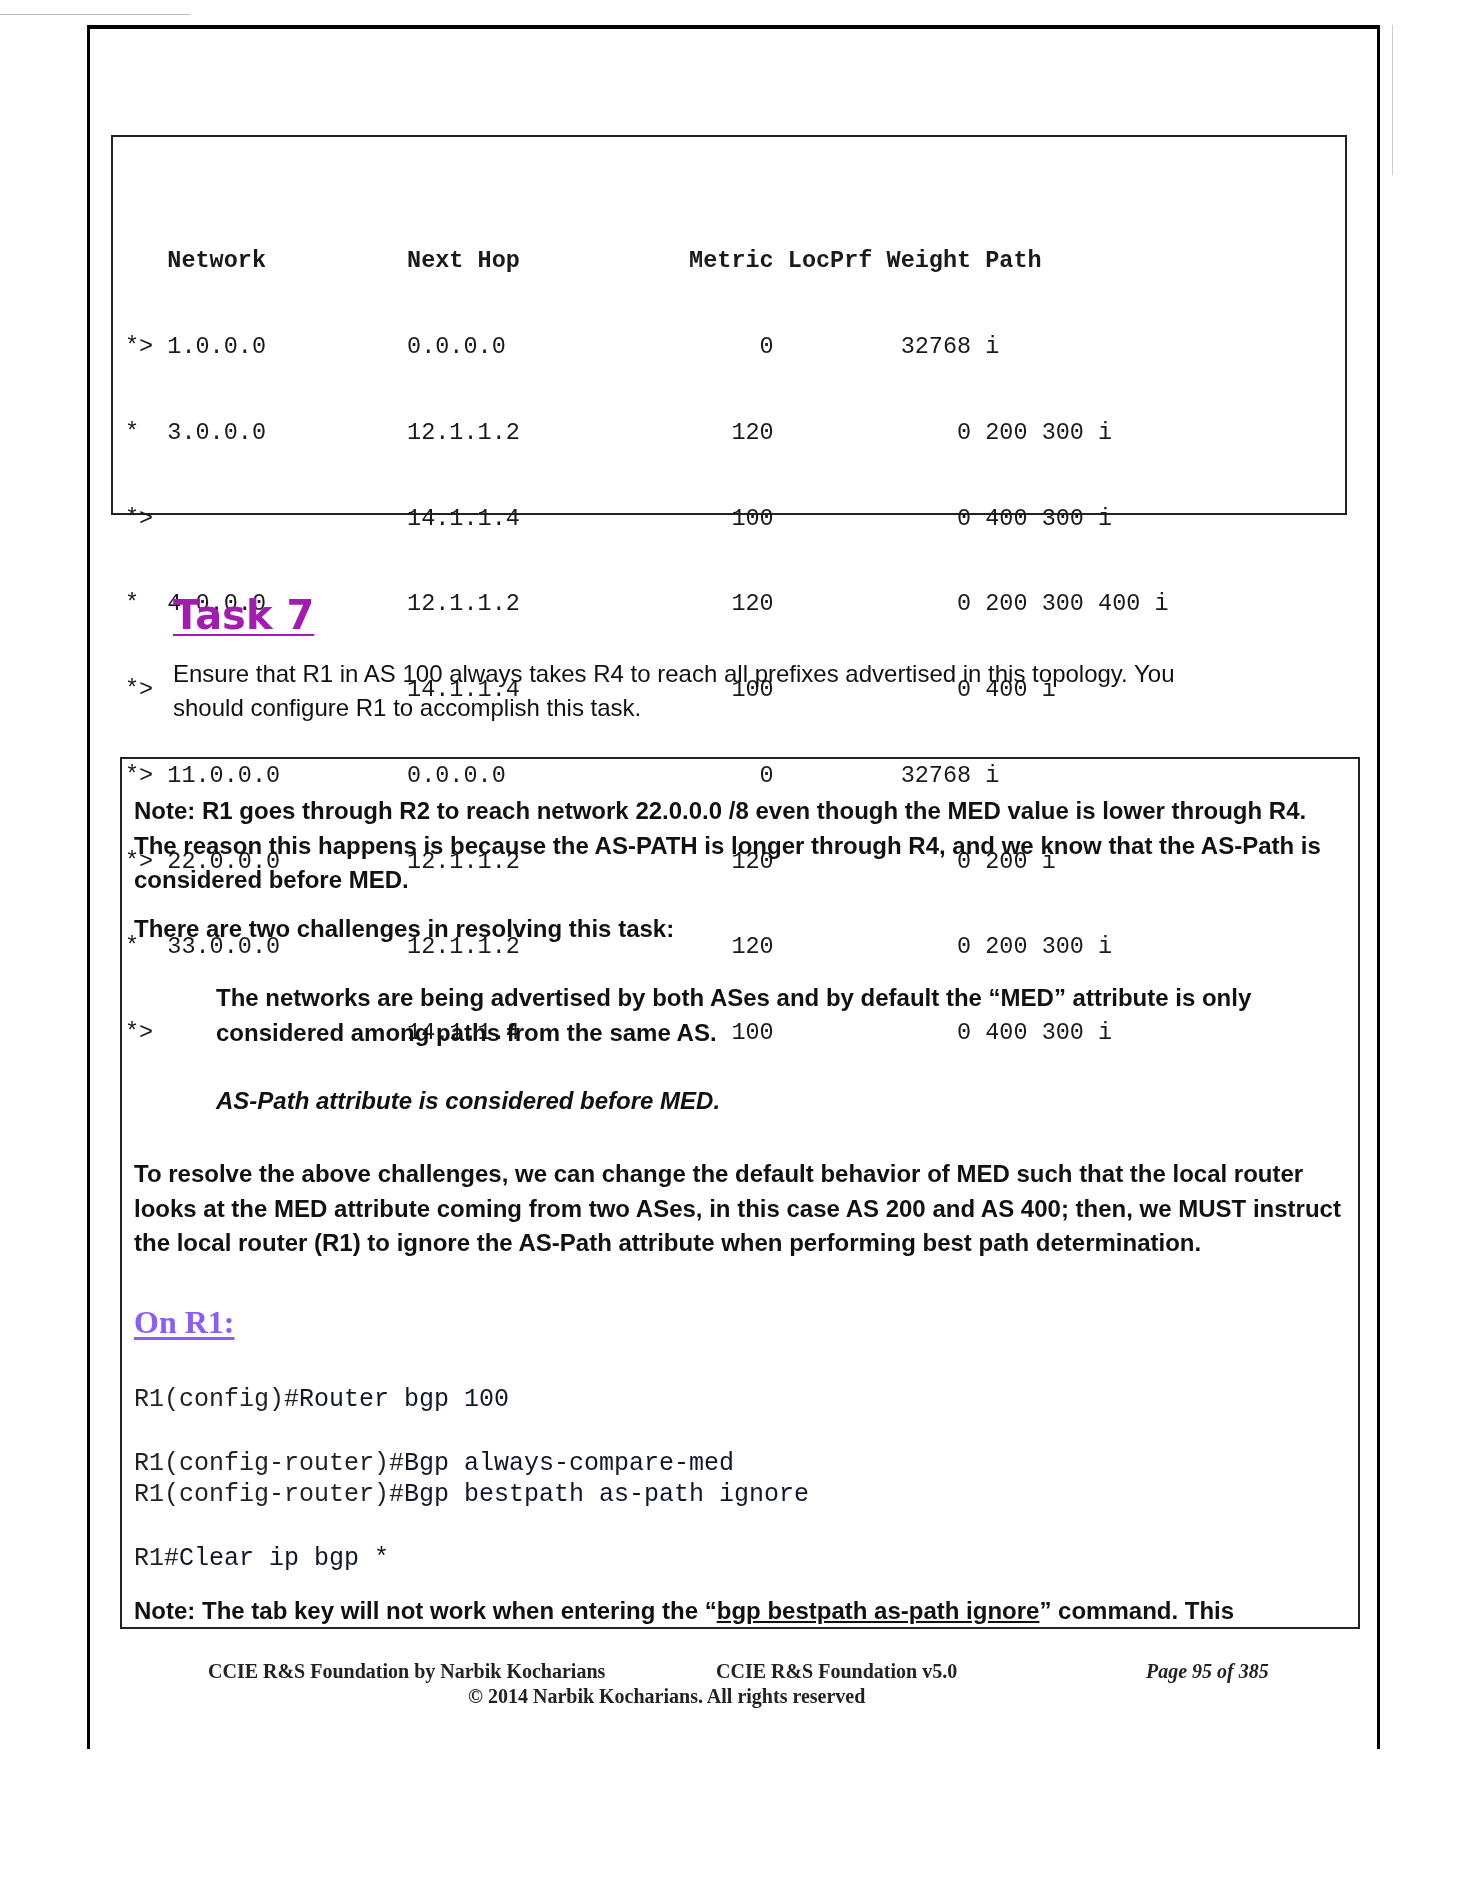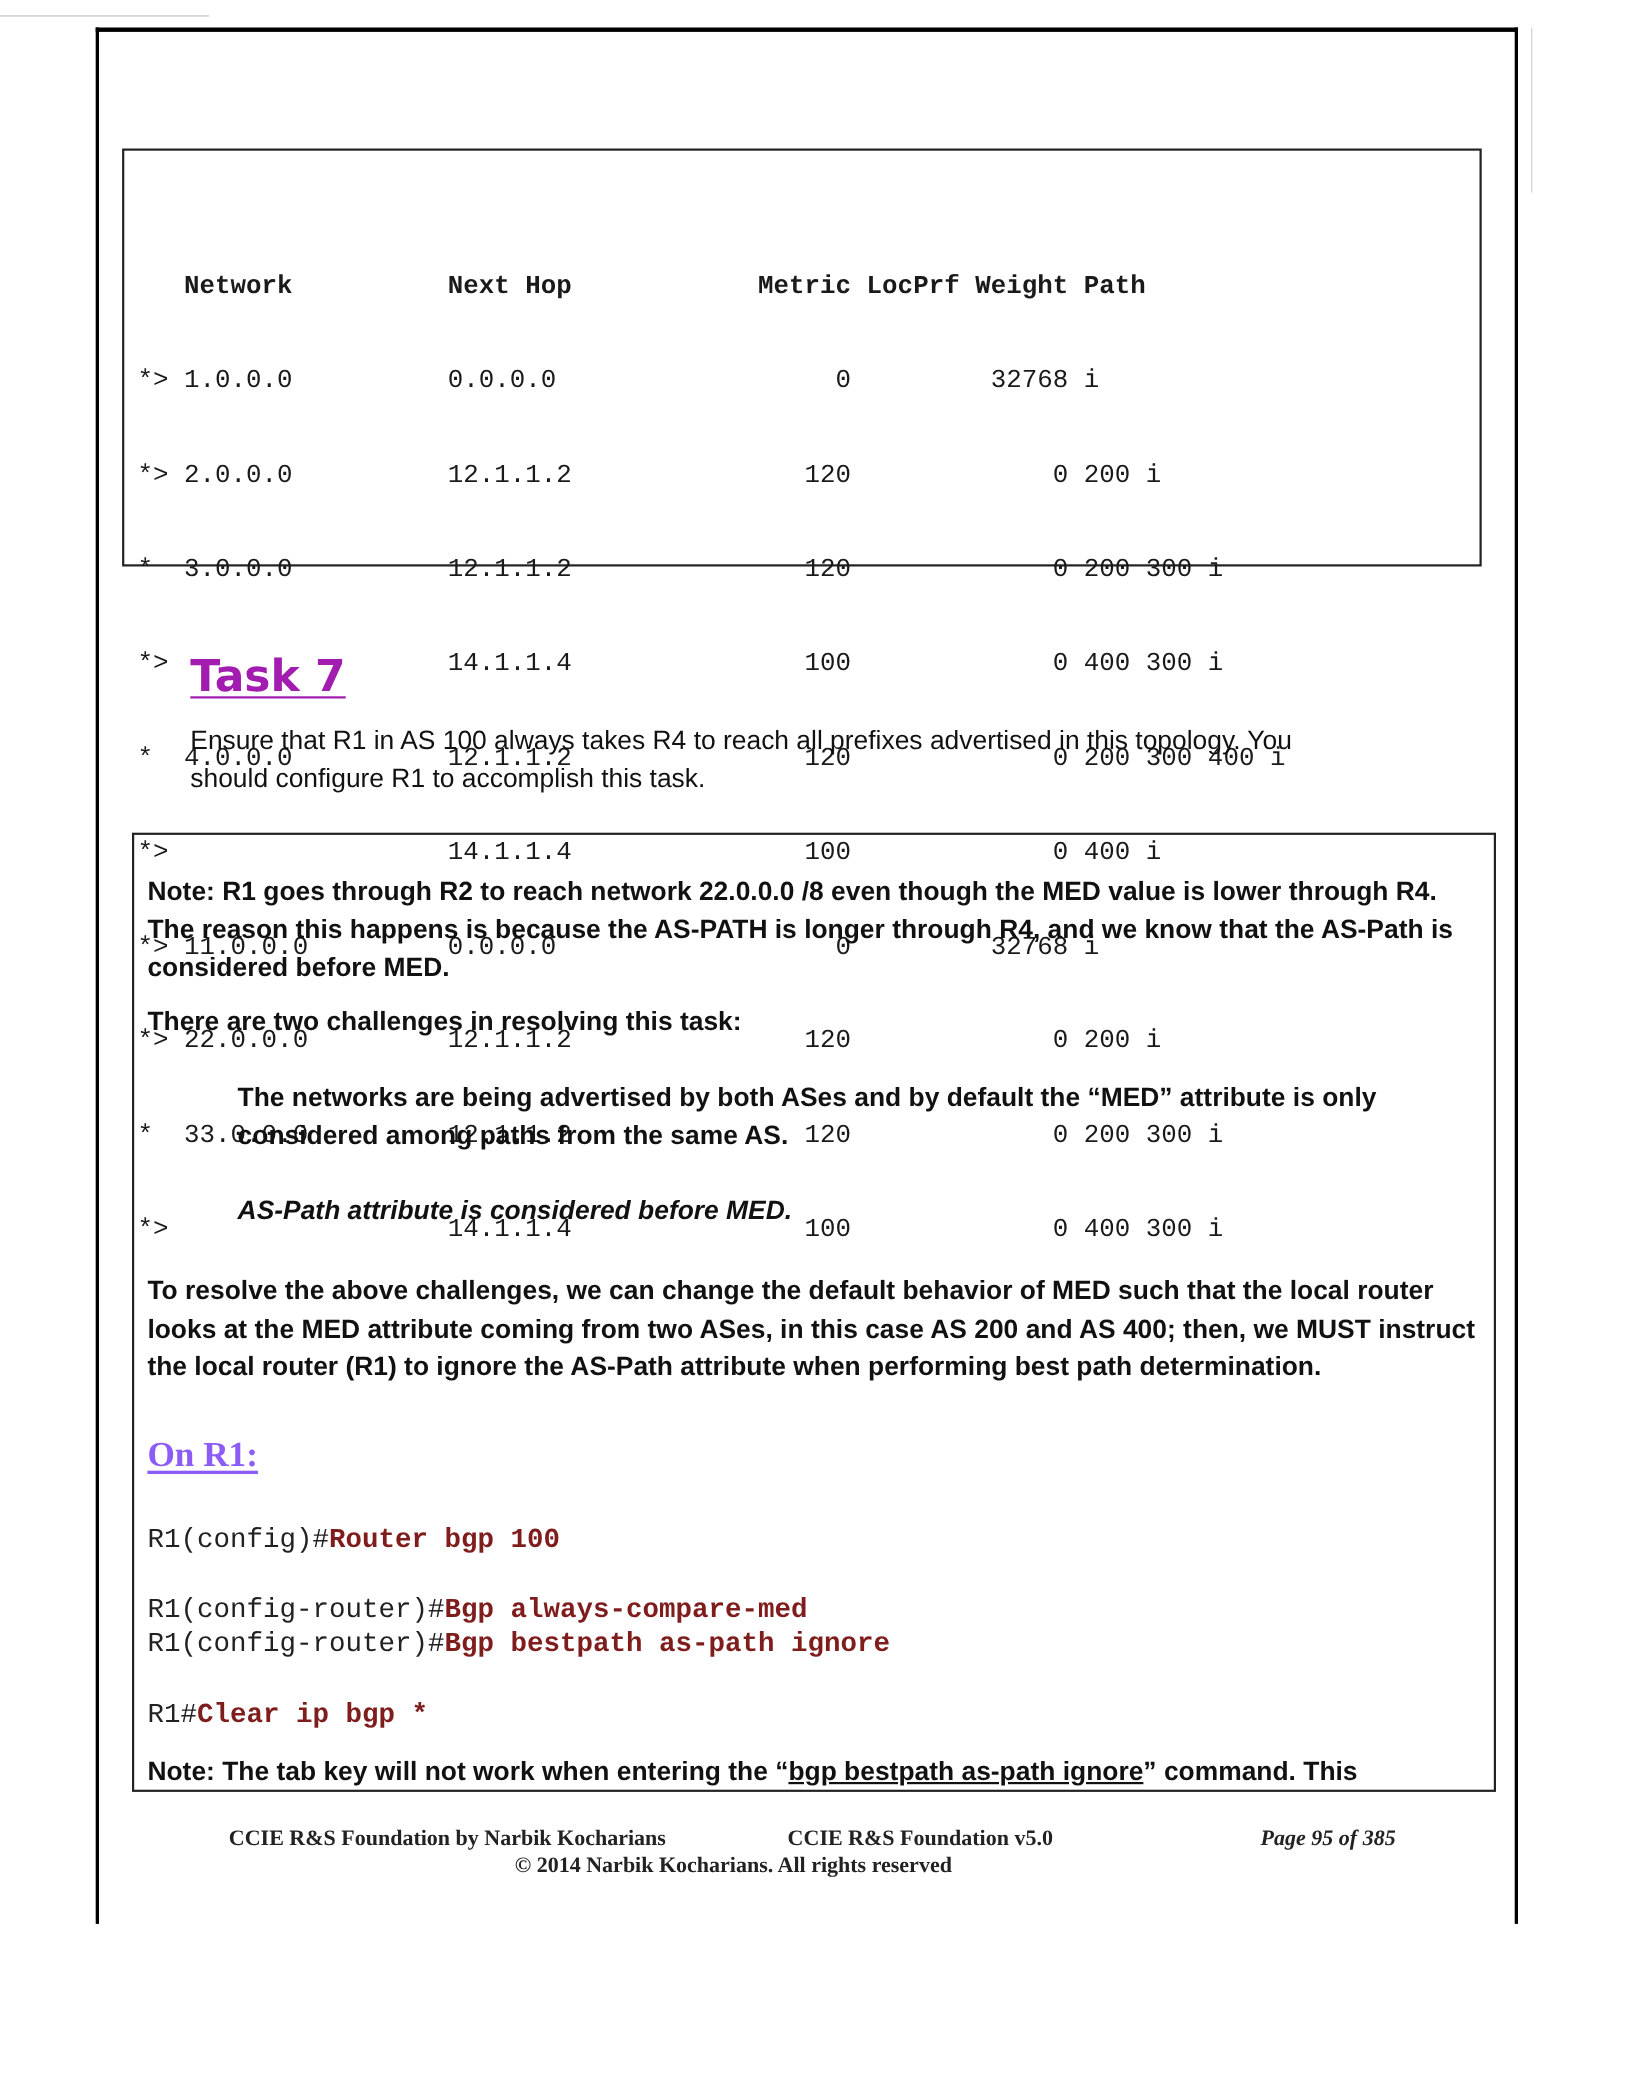--- a/index.html
+++ b/index.html
@@ -47,21 +47,21 @@
     position: absolute; left: 12px; top: 545px;
     font-family: "Liberation Serif", serif; font-weight: bold; font-size: 32px;
     text-decoration: underline; text-underline-offset: 4px; color: #8b5cf6;
   }
   .cli {
     position: absolute; left: 12px;
     font-family: "Liberation Mono", "DejaVu Sans Mono", monospace; font-size: 25px; line-height: 31px;
     white-space: pre; color: #222;
   }
   .cli .prompt { font-weight: normal; }
-  .cli .cmd { font-weight: bold; color: #7f1d1d; }
+  .cli .cmd { font-weight: normal; color: #0f172a; }
   .u { text-decoration: underline; }
 
   .footer {
     position: absolute; left: 0; top: 1660px; width: 1483px;
     font-family: "Liberation Serif", serif; font-weight: bold; font-size: 20px; color: #222;
   }
   .footer-left { position: absolute; left: 208px; top: 0; }
   .footer-mid { position: absolute; left: 716px; top: 0; }
   .footer-right { position: absolute; left: 1146px; top: 0; font-style: italic; }
   .footer-copy { position: absolute; left: 468px; top: 25px; }
@@ -70,21 +70,20 @@
 <body>
 
 <div class="scan-smudge"></div>
 <div class="scan-edge-right"></div>
 <div class="page-frame"></div>
 
 <div class="rt-box">
   <div class="rt">
     <span class="rt-row rt-header">   Network          Next Hop            Metric LocPrf Weight Path</span>
     <span class="rt-row">*&gt; 1.0.0.0          0.0.0.0                  0         32768 i</span>
-    <span class="rt-row">*&gt; 2.0.0.0          12.1.1.2               120             0 200 i</span>
     <span class="rt-row">*  3.0.0.0          12.1.1.2               120             0 200 300 i</span>
     <span class="rt-row">*&gt;                  14.1.1.4               100             0 400 300 i</span>
     <span class="rt-row">*  4.0.0.0          12.1.1.2               120             0 200 300 400 i</span>
     <span class="rt-row">*&gt;                  14.1.1.4               100             0 400 i</span>
     <span class="rt-row">*&gt; 11.0.0.0         0.0.0.0                  0         32768 i</span>
     <span class="rt-row">*&gt; 22.0.0.0         12.1.1.2               120             0 200 i</span>
     <span class="rt-row">*  33.0.0.0         12.1.1.2               120             0 200 300 i</span>
     <span class="rt-row">*&gt;                  14.1.1.4               100             0 400 300 i</span>
   </div>
 </div>

